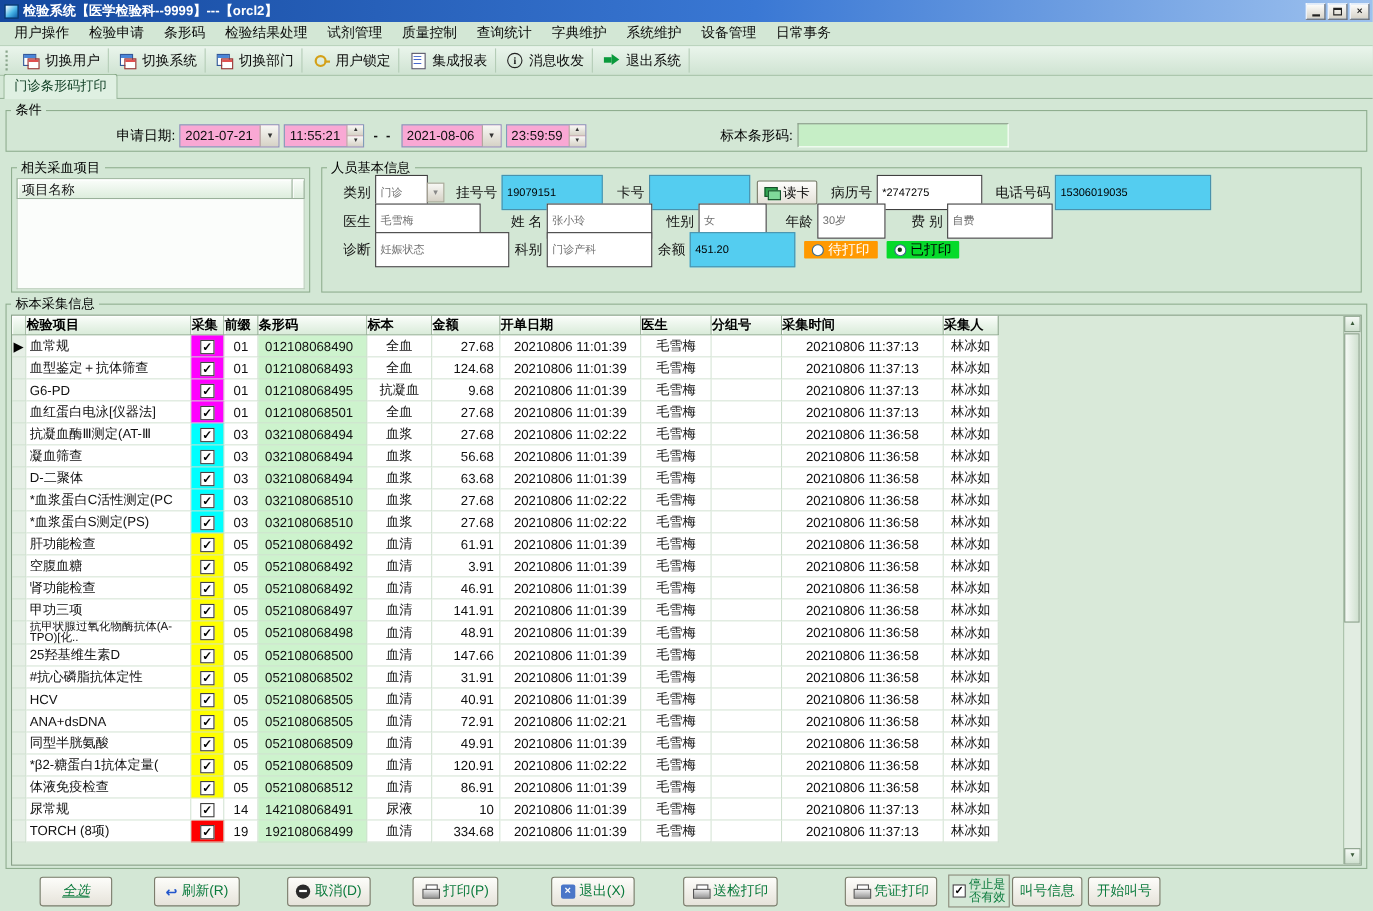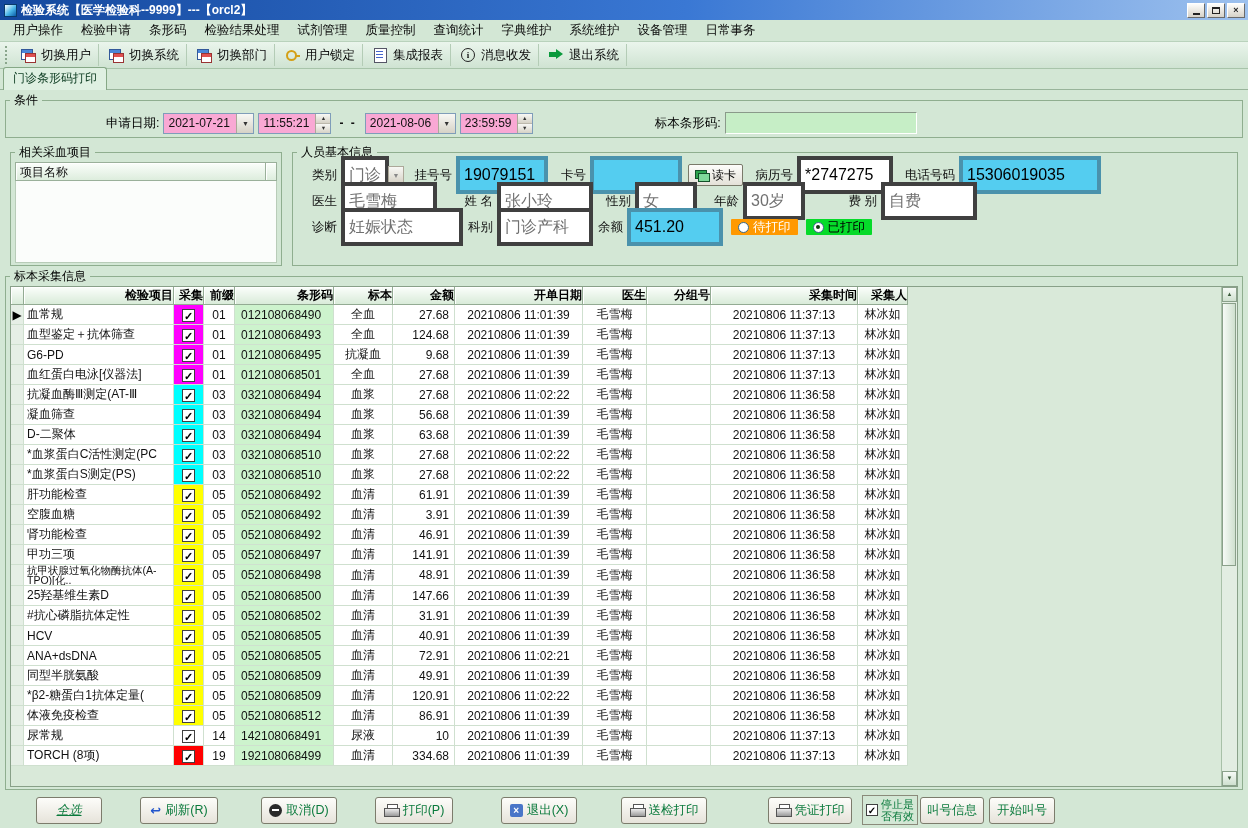--- a/index.html
+++ b/index.html
@@ -80,42 +80,42 @@
   .mid-row { display:flex; margin:4px 5px 0; height:124px;justify-content:flex-end; }
   .related { width:272px; margin:0; }
   .rel-hdr { display:flex; height:19px; border:1px solid #9ab09a; background:linear-gradient(#fbfefb,#ddedDD); }
   .rel-hdr .cell { flex:1; font-size:12px; padding:1px 4px; border-right:1px solid #9ab09a; box-shadow:inset 1px 1px 0 #fff; }
   .rel-hdr .stub { width:10px; box-shadow:inset 1px 1px 0 #fff; }
   .rel-body { height:82px; background:#fbfdfb; border:1px solid #b8ccb8; border-top:none; }
 
   .patient { flex:1; margin:0 0 0 5px; }
   .p-row { display:flex; align-items:center; height:26px; padding-left:8px; }
   .pl { font-size:12.5px; white-space:nowrap; text-align:right; margin-right:4px; }
-  .fld { height:20px; border:4px solid #404040; background:#fff; color:#707070; font-size:16px; padding:15px 4px;
+  .fld { height:20px; border:1px solid #404040; background:#fff; color:#707070; font-size:10px; padding:15px 4px;
     display:inline-flex; align-items:center; }
   .f-cyan { background:#54cdf0; color:#000; border-color:#4a92ac; }
   .f-white { background:#fff; color:#000; }
   .cmb-arrow { width:16px; height:18px; margin-left:-1px; background:linear-gradient(#f8f8f5,#d6d2c6);
     border:1px solid #aca899; font-size:7px; color:#888; display:inline-flex; align-items:center; justify-content:center; }
   .readcard-btn { height:22px; display:inline-flex; align-items:center; gap:3px; padding:0 6px; margin:0 6px;
     background:linear-gradient(#fdfdfb,#e4e1d8); border:1px solid #7a7a6a; border-radius:2px; font-size:12px; color:#000; }
   .ico-card { width:14px; height:11px; position:relative; display:inline-block; }
   .ico-card::before { content:""; position:absolute; left:0; top:0; width:10px; height:7px; background:#2ea44f; border:1px solid #14502a; }
   .ico-card::after { content:""; position:absolute; left:3px; top:3px; width:10px; height:7px; background:#7fd99a; border:1px solid #14502a; }
   .chip { display:inline-flex; align-items:center; gap:4px; height:16px; padding:0 7px; font-size:12.5px; margin-left:8px; border-radius:1px; }
   .chip-pending { background:#ff9900; color:#fff; }
   .chip-printed { background:#06da2a; color:#000; }
   .radio { width:11px; height:11px; border-radius:50%; background:#fff; border:1px solid #3a6a8a; display:inline-block; position:relative; }
   .radio.checked::after { content:""; position:absolute; left:2.5px; top:2.5px; width:4px; height:4px; border-radius:50%; background:#103a10; }
 
   
   .specimen { margin-top:3px; height:522px; padding:1px 3px 3px; }
   .grid-wrap { display:flex; height:501px; border:1px solid #88a088; background:#d9e9d9; overflow:hidden; }
   table.grid { border-collapse:separate; border-spacing:0; table-layout:fixed; width:897px; align-self:flex-start; }
-  .grid th { height:15px; font-size:12px; font-weight:bold; color:#000; text-align:right; overflow:hidden; white-space:nowrap;
+  .grid th { height:15px; font-size:12px; font-weight:bold; color:#000; text-align:left; overflow:hidden; white-space:nowrap;
     background:linear-gradient(#fbfefb,#d9ebd9); border-right:1px solid #93ab93; border-bottom:1px solid #93ab93; box-shadow:inset 1px 1px 0 #fff; }
   .grid td { height:20px; font-size:12px; background:#fff; border-right:1px solid #cfe0cf; border-bottom:1px solid #cfe0cf;
     padding:0 3px; overflow:hidden; white-space:nowrap; }
   .c-ind { background:#e6efe6 !important; text-align:center; padding:0 !important; color:#000; font-size:10px; }
   .c-name { text-align:left; }
   .c-name[data-wrap="true"] { white-space:normal; font-size:10.5px; line-height:10px; padding-top:0; }
   .c-collect { text-align:center; padding:0 !important; }
   .c-collect[data-color="magenta"] { background:#ff00ff !important; }
   .c-collect[data-color="cyan"]    { background:#00ffff !important; }
   .c-collect[data-color="yellow"]  { background:#ffff00 !important; }
@@ -298,21 +298,21 @@
 
       <div class="p-row">
         <span class="pl" style="width:32px">医生</span>
         <span class="fld" style="width:96px">毛雪梅</span>
         <span class="pl" style="width:56px">姓  名</span>
         <span class="fld" style="width:96px">张小玲</span>
         <span class="pl" style="width:38px">性别</span>
         <span class="fld" style="width:62px">女</span>
         <span class="pl" style="width:42px">年龄</span>
         <span class="fld" style="width:62px">30岁</span>
-        <span class="pl" style="width:72px">费  别</span>
+        <span class="pl" style="width:52px">费  别</span>
         <span class="fld" style="width:96px">自费</span>
       </div>
 
       <div class="p-row">
         <span class="pl" style="width:32px">诊断</span>
         <span class="fld" style="width:122px">妊娠状态</span>
         <span class="pl" style="width:30px">科别</span>
         <span class="fld" style="width:96px">门诊产科</span>
         <span class="pl" style="width:30px">余额</span>
         <span class="fld f-cyan" style="width:96px">451.20</span>

